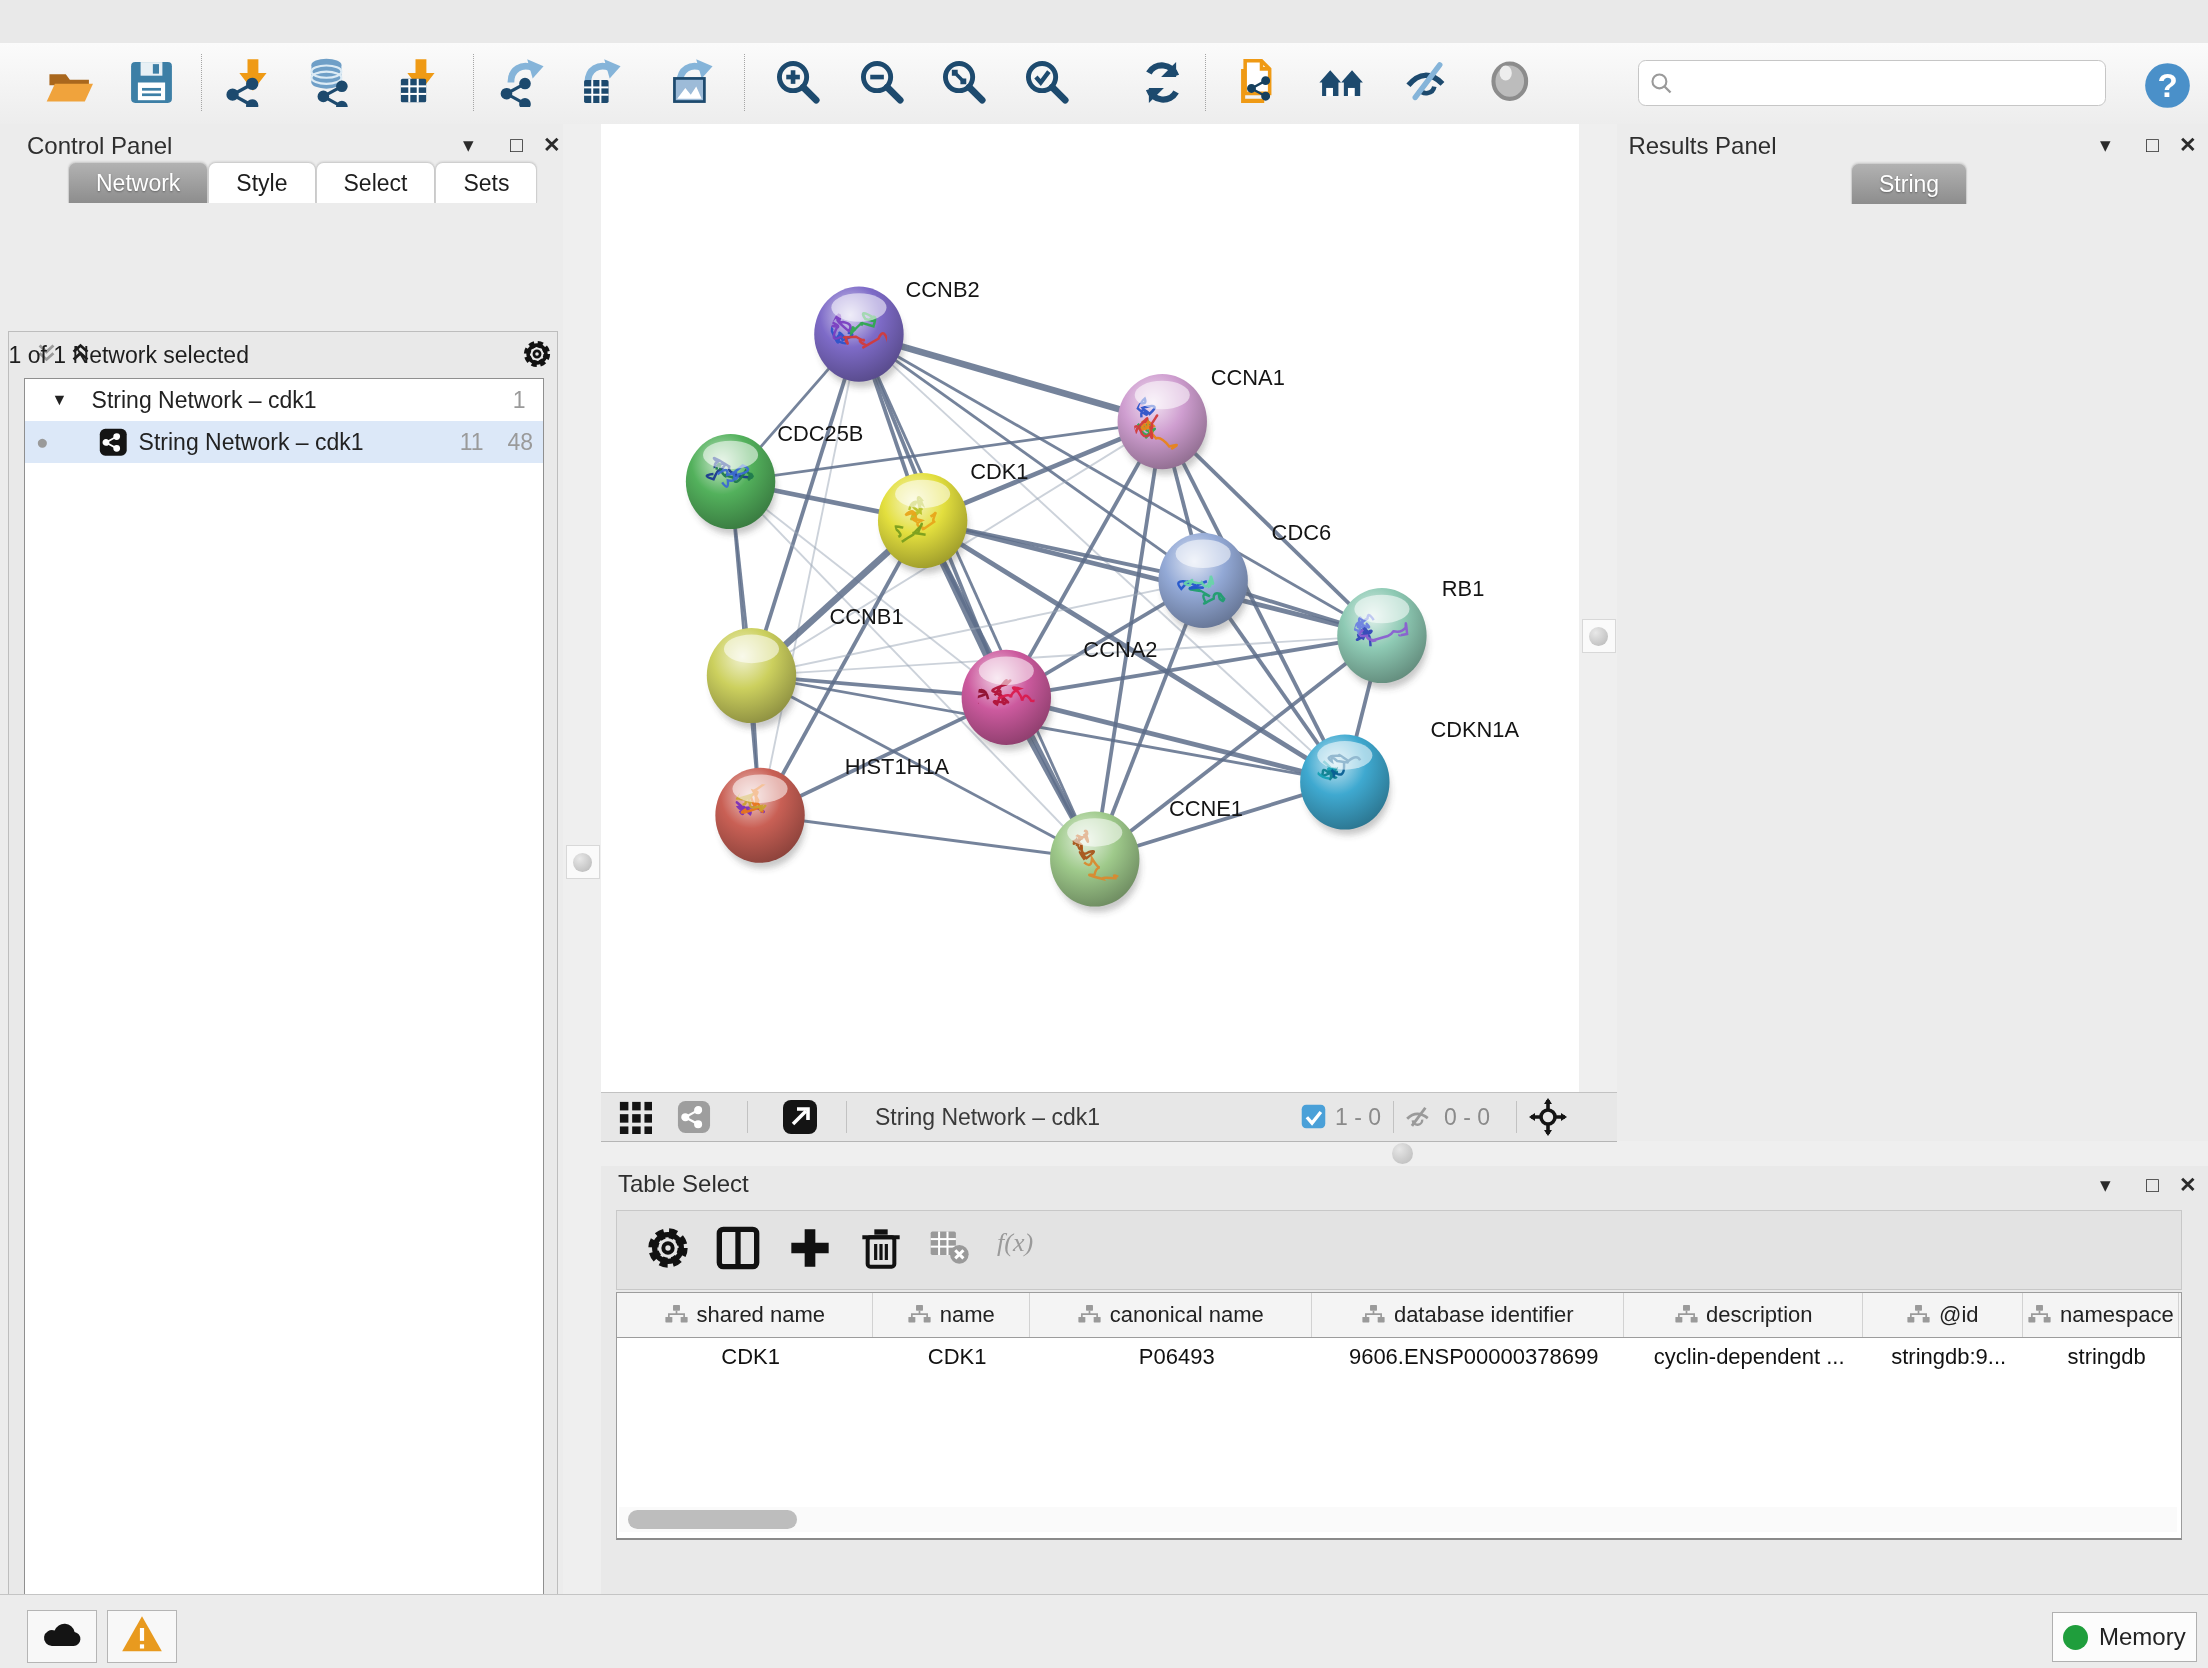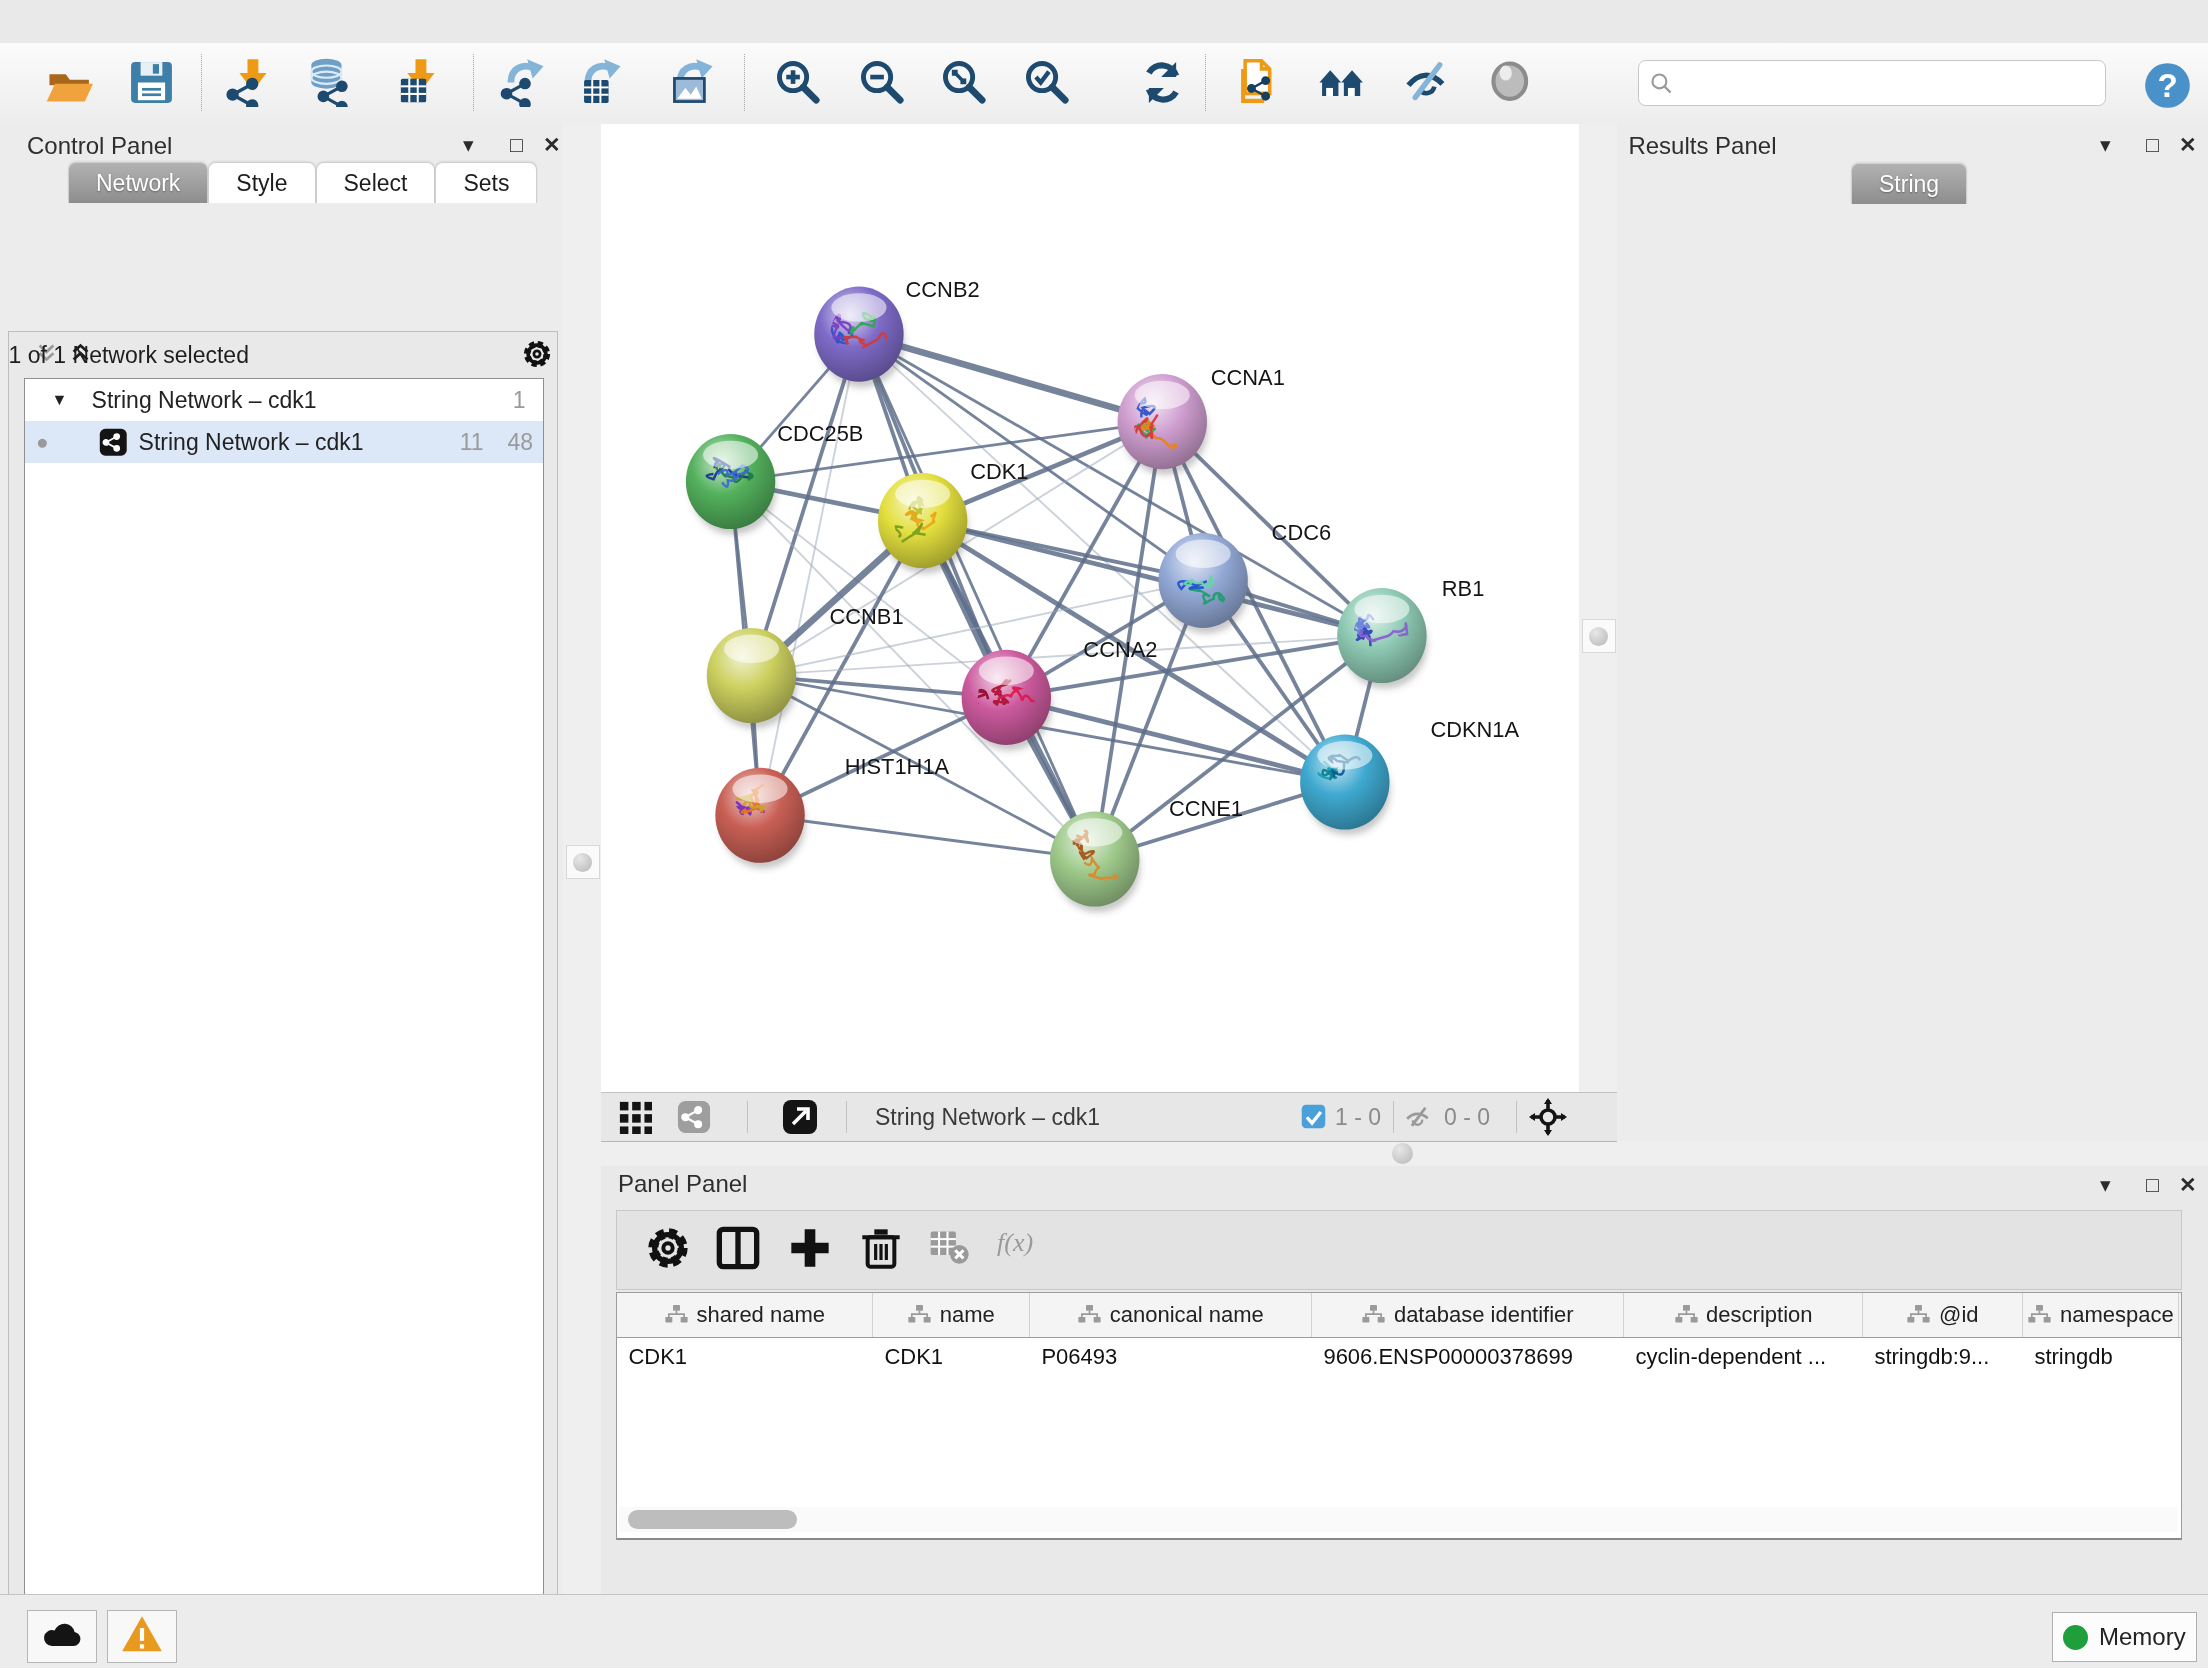--- a/index.html
+++ b/index.html
@@ -56,21 +56,21 @@
   .nbsep{position:absolute;top:7.6px;height:32px;border-left:1px solid #c2c2c2;}
   .nbtxt{position:absolute;top:0;height:48px;line-height:48px;font-size:23px;color:#3a3a3a;}
   .nbnum{color:#8a8a8a;}
   .serif{font-family:"Liberation Serif",serif;}
 
   
   #tp-tools{position:absolute;left:616px;top:1210px;width:1564px;height:78px;background:#e3e3e3;
      border:1px solid #c8c8c8;}
   .tpi{position:absolute;top:13.3px;width:49px;height:49px;cursor:pointer;}
   #tablebox{position:absolute;left:616px;top:1292px;width:1564px;height:245px;background:#fff;
-     border:1px solid #9c9c9c;border-bottom:2.9px solid #8a8a8a;}
+     border:1px solid #9c9c9c;border-bottom:2.9px solid #8a8a8a;text-align:center;}
   #thead{display:flex;height:44px;background:#f4f4f4;border-bottom:1.9px solid #9c9c9c;}
   .th{display:flex;align-items:center;justify-content:center;gap:7.6px;font-size:22px;color:#222;
       border-right:1px solid #d2d2d2;box-sizing:border-box;overflow:hidden;cursor:pointer;}
   .tr{display:flex;height:38px;}
   .td{font-size:22px;color:#111;line-height:38px;padding-left:11.4px;box-sizing:border-box;
       overflow:hidden;white-space:nowrap;}
   #hsb{position:absolute;left:1.9px;bottom:5.7px;width:1558px;height:25px;background:#fafafa;}
   #hsb i{position:absolute;left:9.5px;top:2.9px;width:169px;height:19px;border-radius:9.5px;background:#bdbdbd;}
 
   
@@ -646,21 +646,21 @@
     <div class="abs ptitle" style="left:11.4px;top:7.6px">Results Panel</div>
     <span class="hbtn" style="left:483px;top:3.8px">▾</span>
     <span class="hbtn" style="left:529px;top:3.8px">□</span>
     <span class="hbtn" style="left:562px;top:3.8px;font-weight:bold">✕</span>
 
     <div class="abs tab on" style="left:234px;top:39px">String</div>
 
   </div>
 
   <div class="abs" style="left:601px;top:1166px;width:1607px;height:428px;background:#e9e9e9">
-    <div class="abs ptitle" style="left:17px;top:3.8px">Panel Panel</div>
+    <div class="abs ptitle" style="left:17px;top:3.8px">Table Select</div>
     <span class="hbtn" style="left:1499px;top:1.9px">▾</span>
     <span class="hbtn" style="left:1545px;top:1.9px">□</span>
     <span class="hbtn" style="left:1578px;top:1.9px;font-weight:bold">✕</span>
   </div>
 
   <div id="tp-tools">
     <span class="tpi" style="left:27px" id="ti-gear"><svg viewBox="0 0 36 36" width="48" height="48">
           <circle cx="18" cy="18" r="11" fill="none" stroke="#111" stroke-width="7.5" stroke-dasharray="5.2 3.5"></circle>
           <circle cx="18" cy="18" r="10" fill="none" stroke="#111" stroke-width="4"></circle>
           <circle cx="18" cy="18" r="3.5" fill="none" stroke="#111" stroke-width="3"></circle>

